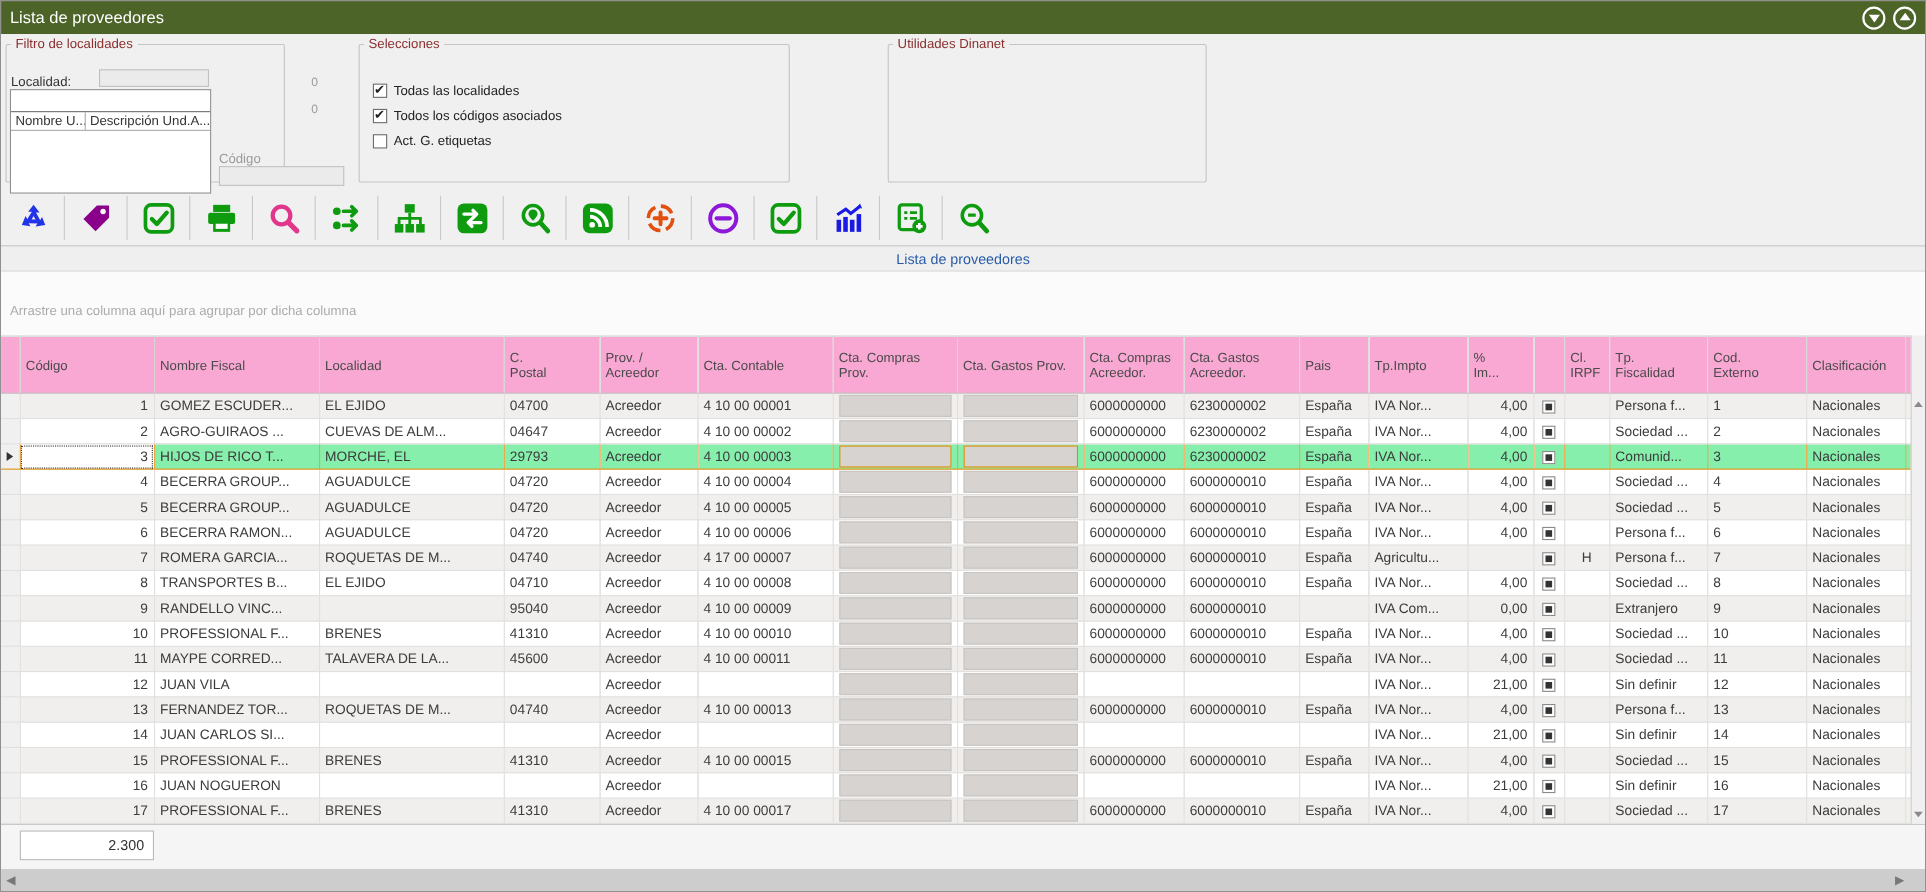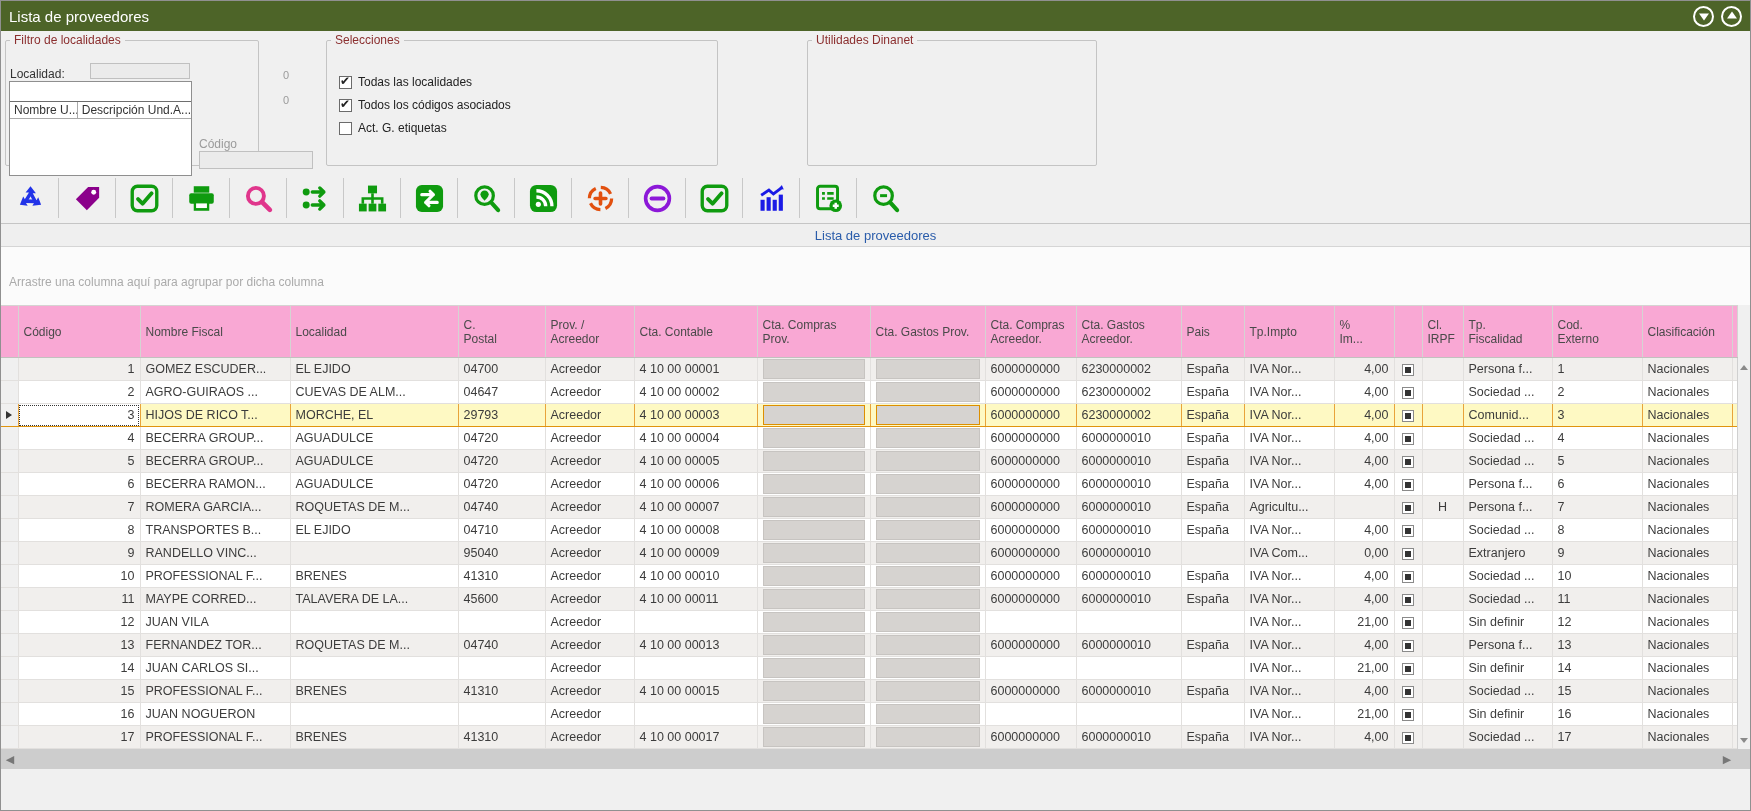--- a/index.html
+++ b/index.html
@@ -48,21 +48,21 @@
   .groupby { height:58px; background:#fbfbfb; position:relative; }
   .groupby .hint { position:absolute; left:8px; top:28px; font-size:12px; color:#ababab; }
 
   .grid-section { position:relative; }
   table.grid { border-collapse:collapse; table-layout:fixed; width:1736px; font-size:12.5px; color:#3c3c3c; }
   table.grid th { background:#f9a8d4; border-right:1px solid #d5d4d2; border-bottom:1px solid #c2c1bf; border-top:1px solid #d5d4d2;
     font-weight:normal; font-size:12px; color:#4a4a4a; text-align:left; vertical-align:middle; padding:2px 5px; height:52px; white-space:pre-line; overflow:hidden; cursor:pointer; }
   table.grid td { height:23px; border-right:1px solid #e2e0de; border-bottom:1px solid #e2e0de; padding:0 5px; white-space:nowrap; overflow:hidden; cursor:default; }
   tr.even td { background:#fff; }
   tr.odd  td { background:#f1efed; }
-  tr.sel td { background:#fef9c3; border-bottom-color:#e0940e; border-right-color:#e8a33a; }
+  tr.sel td { background:#86efac; border-bottom-color:#e0940e; border-right-color:#e8a33a; }
   td.ind { background:#f0f0f0 !important; border-right:1px solid #c9c9c9; padding:0; }
   td.ind .arrow { width:0; height:0; border-left:6px solid #333; border-top:4px solid transparent; border-bottom:4px solid transparent; margin:0 auto; }
   td.num { text-align:right; padding-right:8px; }
   td.ctr { text-align:center; }
   tr.sel td.focus-cell { background:#fff; outline:1px dotted #333; outline-offset:-2px; }
   td.disabled-cell { padding:1px 1px; }
   td.disabled-cell .gray-box { height:20px; background:#d6d3d0; border:1px solid #c7c4c1; }
   tr.sel td.disabled-cell .gray-box { border:1px solid #dd8f00; }
   .indet { display:inline-block; width:12px; height:12px; background:#fff; border:1px solid #8a8a8a; position:relative; vertical-align:middle; }
   .indet::after { content:""; position:absolute; left:2px; top:2px; width:6px; height:6px; background:#333; }
@@ -512,21 +512,21 @@
             <td class="">Nacionales</td>
             <td></td>
           </tr>
           <tr class="odd">
             <td class="ind"></td>
             <td class=" num">7</td>
             <td class="">ROMERA GARCIA...</td>
             <td class="">ROQUETAS DE M...</td>
             <td class="">04740</td>
             <td class="">Acreedor</td>
-            <td class="">4 10 00 00007</td>
+            <td class="">4 17 00 00007</td>
             <td class="disabled-cell">
               <div class="gray-box"></div>
             </td>
             <td class="disabled-cell">
               <div class="gray-box"></div>
             </td>
             <td class="">6000000000</td>
             <td class="">6000000010</td>
             <td class="">España</td>
             <td class="">Agricultu...</td>
@@ -803,19 +803,22 @@
     <div class="vscroll">
       <div class="varrow v-up">
           <span class="vtri-up"></span>
         </div>
       <div class="varrow v-dn">
           <span class="vtri-dn"></span>
         </div>
     </div>
   </div>
 
+  <div class="grid-footer">
+    <div class="footer-box">2.300</div>
+  </div>
 
   <div class="hscroll">
     <div class="hs-arrow hs-left">◀</div>
     <div class="hs-arrow hs-right">▶</div>
   </div>
 
 </div>
 
 </body></html>

